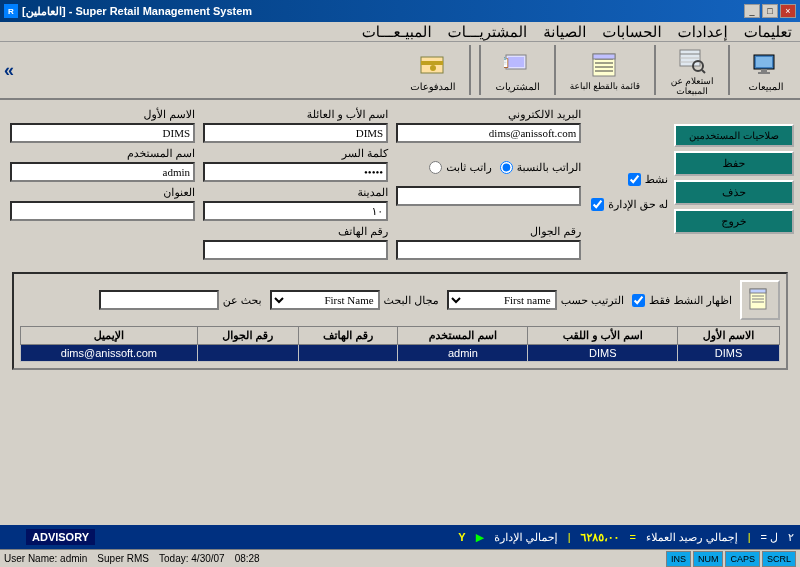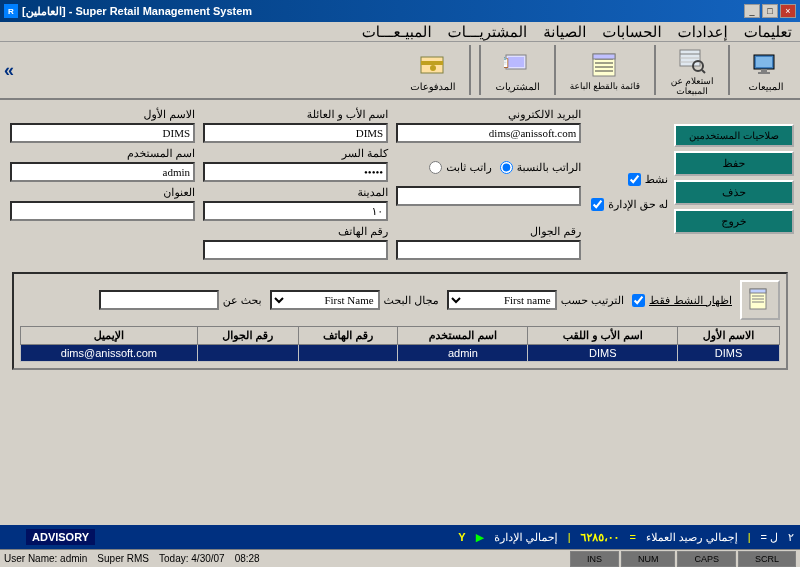--- a/index.html
+++ b/index.html
@@ -235,23 +235,23 @@
       padding: 0 4px;
       gap: 10px;
       border-top: 1px solid #808080;
     }
     .indicator-boxes {
       display: flex;
       gap: 2px;
       margin-left: auto;
     }
     .indicator-box {
-      background: #737373;
+      background: #0ea5e9;
       border: 1px solid #808080;
-      padding: 0 16px;
+      padding: 0 4px;
       font-size: 9px;
       height: 16px;
       display: flex;
       align-items: center;
     }
 
     
     .window-icon {
       width: 14px;
       height: 14px;
@@ -486,21 +486,21 @@
       <div class="search-icon-box">
         <svg width="28" height="28" viewBox="0 0 28 28">
           <rect x="4" y="3" width="16" height="20" fill="#ffffd0" stroke="#808080"></rect>
           <rect x="4" y="3" width="16" height="4" fill="#c0d0ff" stroke="#808080"></rect>
           <line x1="6" y1="10" x2="18" y2="10" stroke="#808080"></line>
           <line x1="6" y1="13" x2="18" y2="13" stroke="#808080"></line>
           <line x1="6" y1="16" x2="18" y2="16" stroke="#808080"></line>
         </svg>
       </div>
 
-      <div style="display:flex;gap:4px;text-decoration:underline;">
+      <div style="display:flex;gap:4px;">
         <span>اظهار النشط فقط</span>
         <input type="checkbox" checked="" style="">
       </div>
 
       <div style="display:flex;align-items:center;gap:4px;">
         <span>الترتيب حسب</span>
         <select class="search-select">
           <option>First name</option>
           <option>Last name</option>
           <option>Username</option>

